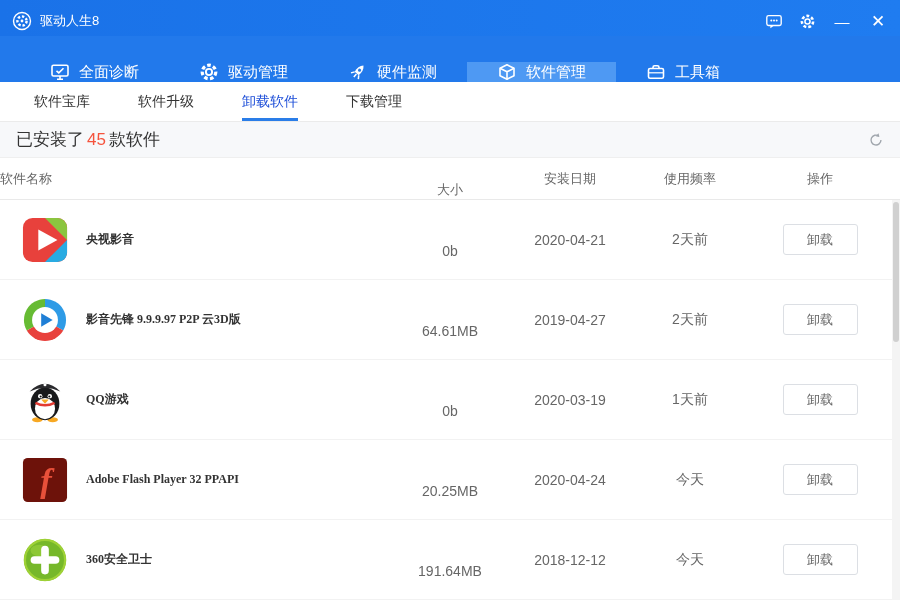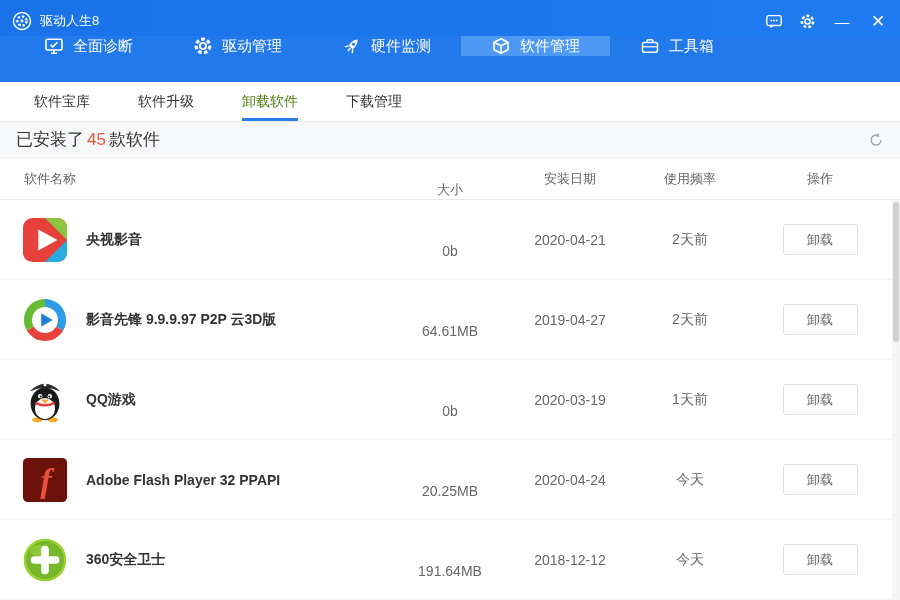--- a/index.html
+++ b/index.html
@@ -15,61 +15,61 @@
     display: flex; align-items: center; justify-content: space-between;
     padding: 6px 12px 0 12px;
   }
   .title-left { display: flex; align-items: center; gap: 8px; }
   .app-title { color: #fff; font-size: 13px; }
   .title-right { display: flex; align-items: center; gap: 16px; }
   .tb-icon { display: flex; align-items: center; cursor: pointer; }
   .win-btn { color: #fff; font-size: 15px; width: 20px; text-align: center; cursor: pointer; line-height: 1; }
 
   
-  .nav { height: 46px; background: #2279eb; display: flex; align-items: flex-start; padding-left: 14px; }
+  .nav { height: 46px; background: #2279eb; display: flex; align-items: flex-end; padding-left: 20px; }
   .nav-item {
     display: flex; align-items: center; gap: 9px; padding: 0 30px;
     color: #fff; font-size: 15px; cursor: pointer; white-space: nowrap;
   }
   .nav-item.active { background: #4e99f3; }
   .nav-icon { display: flex; align-items: center; }
 
   
   .subtabs { height: 40px; display: flex; align-items: stretch; padding-left: 10px; border-bottom: 1px solid #ebebeb; background: #fff; }
   .subtab { display: flex; align-items: center; padding: 12px 24px; font-size: 14px; color: #333; cursor: pointer; position: relative; }
-  .subtab.active { color: #4d7c0f; }
+  .subtab.active { color: #1d4ed8; }
   .subtab.active::after {
     content: ""; position: absolute; bottom: 0; left: 50%; transform: translateX(-50%);
     width: 56px; height: 3px; background: #2a7de8;
   }
 
   
   .statusbar {
     height: 36px; background: #f7f8fa; border-bottom: 1px solid #efefef;
     display: flex; align-items: center; justify-content: space-between; padding: 0 16px;
     font-size: 17px; color: #333;
   }
   .status-count { color: #f5533d; margin: 0 3px; }
   .refresh { cursor: pointer; display: flex; align-items: center; }
 
   
   .table-header {
     height: 42px; display: flex; align-items: center; font-size: 13px; color: #666;
     border-bottom: 1px solid #e9e9e9; padding-right: 10px; background: #fff;
   }
-  .col-name { flex: 1; padding-left: 24px; text-align: left; }
+  .col-name { flex: 1; text-align: left; }
   .col-size { width: 120px; text-align: center; margin-top: 22px; }
   .col-date { width: 120px; text-align: center; }
   .col-freq { width: 120px; text-align: center; }
   .col-op   { width: 140px; text-align: center; }
 
   .row { height: 80px; display: flex; align-items: center; border-bottom: 1px solid #f2f2f2; padding-right: 10px; background: #fff; }
   .cell-name { flex: 1; display: flex; align-items: center; padding-left: 22px; gap: 18px; min-width: 0; }
   .app-icon { width: 46px; height: 46px; flex: none; display: flex; align-items: center; justify-content: center; }
-  .app-name { font-size: 14px; font-weight: bold; color: #333; white-space: nowrap; overflow: hidden; }
+  .app-name { font-size: 12px; font-weight: bold; color: #333; white-space: nowrap; overflow: hidden; font-family: Liberation Serif, serif; }
   .cell-val { font-size: 14px; color: #666; }
 
   .uninstall-btn {
     width: 75px; height: 31px; background: #fff; border: 1px solid #dcdfe4;
     border-radius: 3px; color: #666; font-size: 13px; cursor: pointer;
     font-family: inherit;
   }
 
   
   .scrollbar { position: absolute; right: 0; top: 200px; bottom: 0; width: 8px; background: #f4f4f4; }

